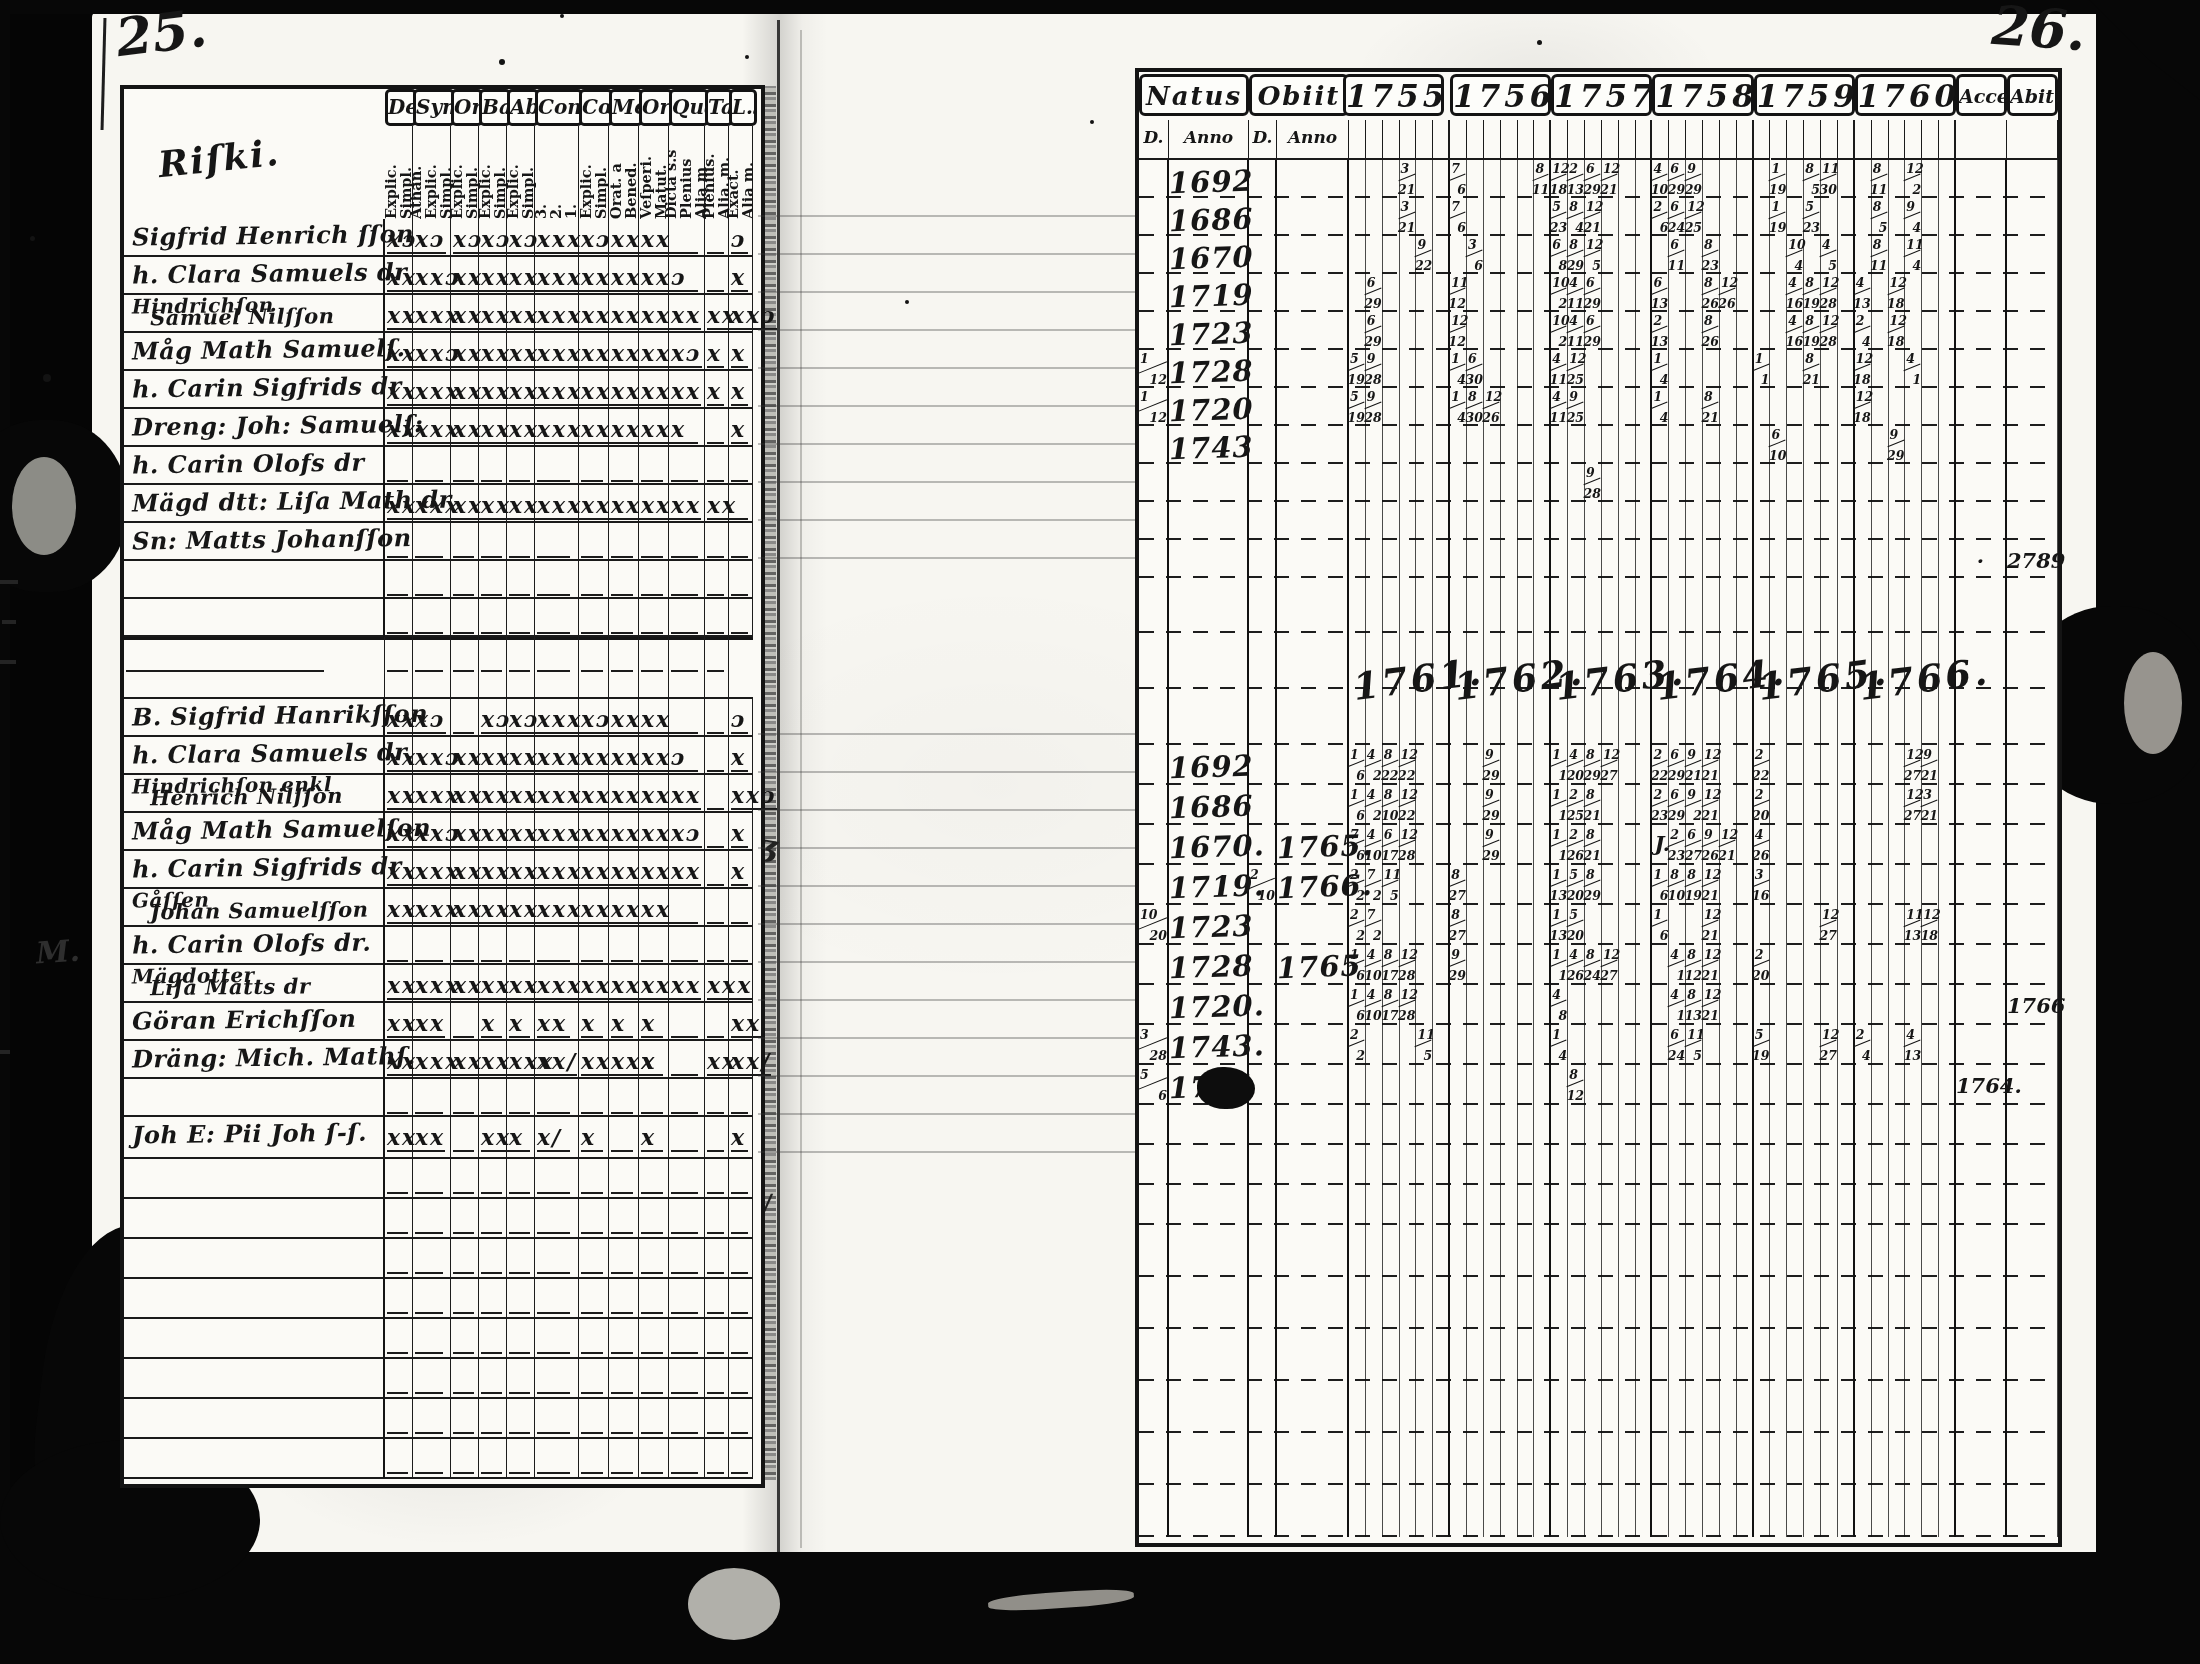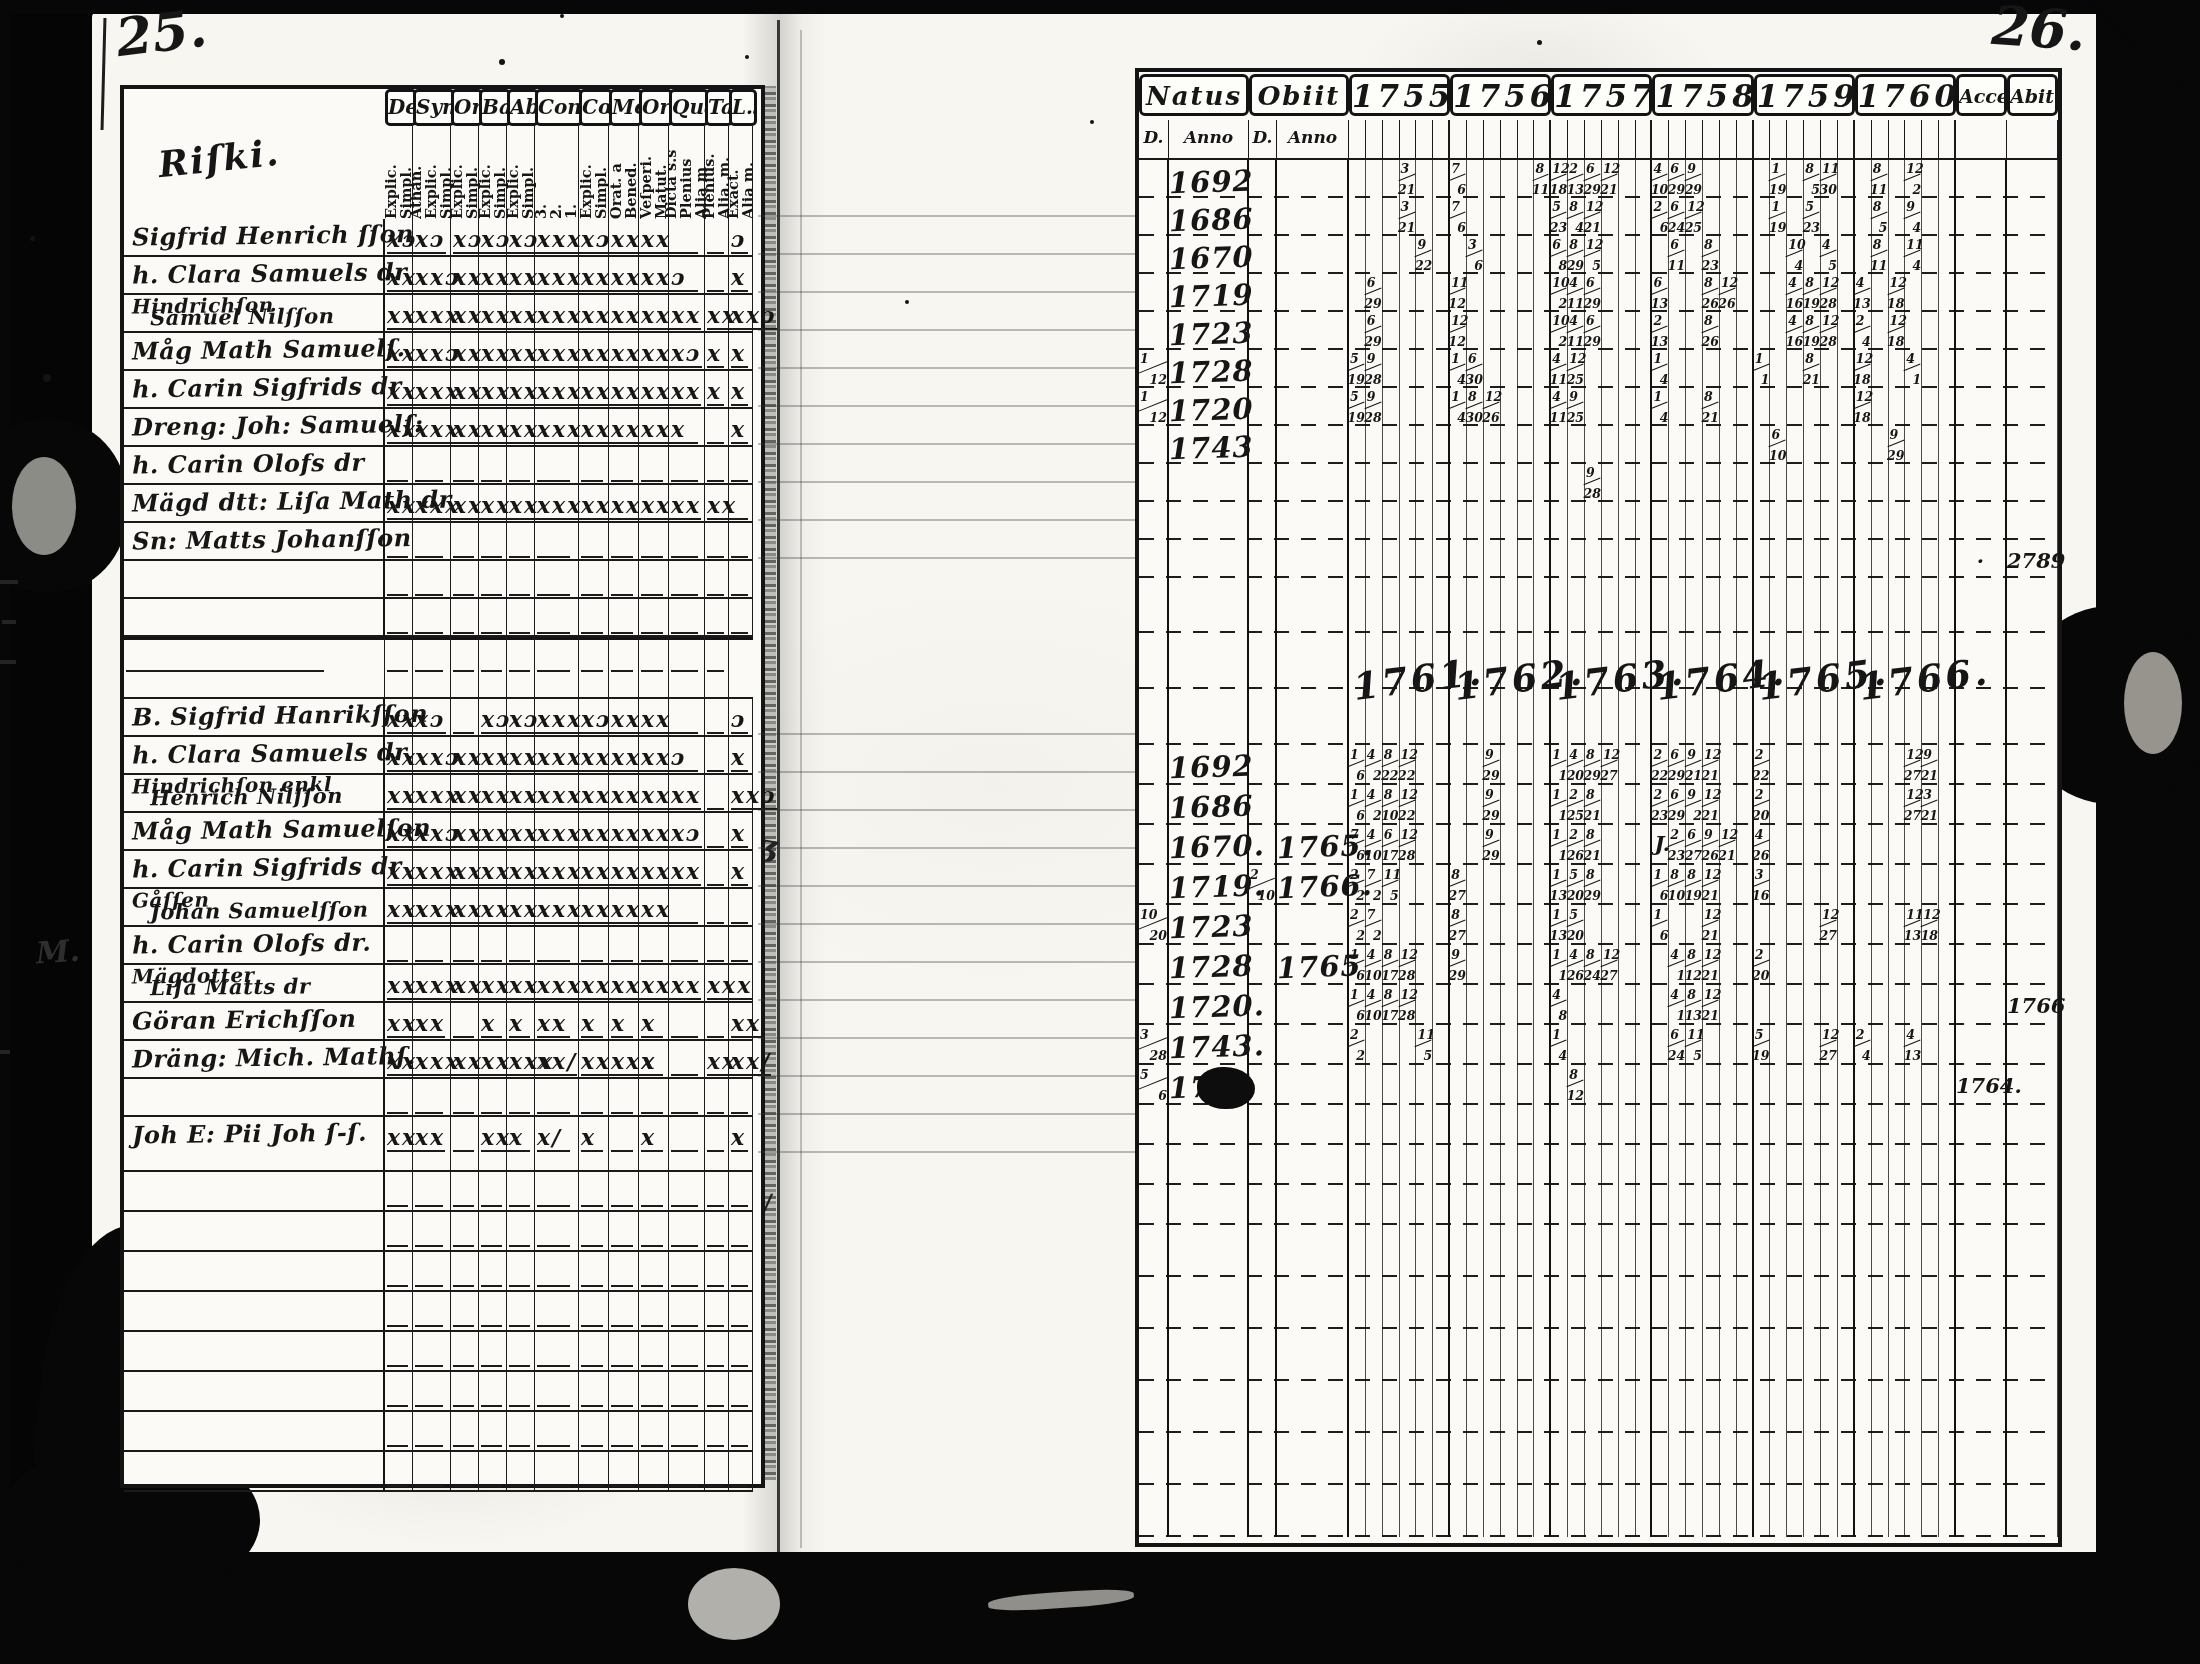--- a/index.html
+++ b/index.html
@@ -571,21 +571,21 @@
         <div class="lc"><span class="mline"></span></div>
         <div class="lc"><span class="mline"></span></div>
         <div class="lc"><span class="mline"></span></div>
         <div class="lc"><span class="mline"></span></div>
         <div class="lc"><span class="mline"></span></div>
         <div class="lc"><span class="mline"></span></div>
         <div class="lc"><span class="mline"></span></div>
         <div class="lc"><span class="mline"></span></div>
         <div class="lc"><span class="mline"></span></div>
       </div>
-      <div class="lrow" style="height: 55px; grid-template-columns: 261px 28px 38px 28px 28px 28px 44px 30px 30px 30px 36px 24px 24px;">
+      <div class="lrow" style="height: 42px; grid-template-columns: 261px 28px 38px 28px 28px 28px 44px 30px 30px 30px 36px 24px 24px;">
         <div class="lc nm">
           <div class="lname">Joh E: Pii Joh ſ-ſ.</div>
         </div>
         <div class="lc"><span class="mline">xx</span></div>
         <div class="lc"><span class="mline">xx</span></div>
         <div class="lc"><span class="mline"></span></div>
         <div class="lc"><span class="mline">xx</span></div>
         <div class="lc"><span class="mline">x</span></div>
         <div class="lc"><span class="mline">x/</span></div>
         <div class="lc"><span class="mline">x</span></div>
@@ -715,21 +715,21 @@
         <div class="lc"><span class="mline"></span></div>
         <div class="lc"><span class="mline"></span></div>
       </div>
     </div>
 </div>
 
 <div id="rtable">
   <div id="rhead">
       <div class="rbox " style="left: 0px; width: 110px;"><span>Natus</span></div>
       <div class="rbox " style="left: 110px; width: 100px;"><span>Obiit</span></div>
-      <div class="rbox yr" style="left: 210px; width: 101.16px;"><span>1755</span></div>
+      <div class="rbox yr" style="left: 204px; width: 101.16px;"><span>1755</span></div>
       <div class="rbox yr" style="left: 311.16px; width: 101.16px;"><span>1756.</span></div>
       <div class="rbox yr" style="left: 412.32px; width: 101.16px;"><span>1757.</span></div>
       <div class="rbox yr" style="left: 513.48px; width: 101.16px;"><span>1758.</span></div>
       <div class="rbox yr" style="left: 614.64px; width: 101.16px;"><span>1759.</span></div>
       <div class="rbox yr" style="left: 715.8px; width: 101.16px;"><span>1760.</span></div>
       <div class="rbox sm" style="left: 816.96px; width: 51px;"><span>Acceſ.</span></div>
       <div class="rbox sm" style="left: 867.96px; width: 51px;"><span>Abit.</span></div>
     </div>
   <div id="rsub">
       <div class="rsubc" style="left: 0px; width: 30px;">D.</div>

